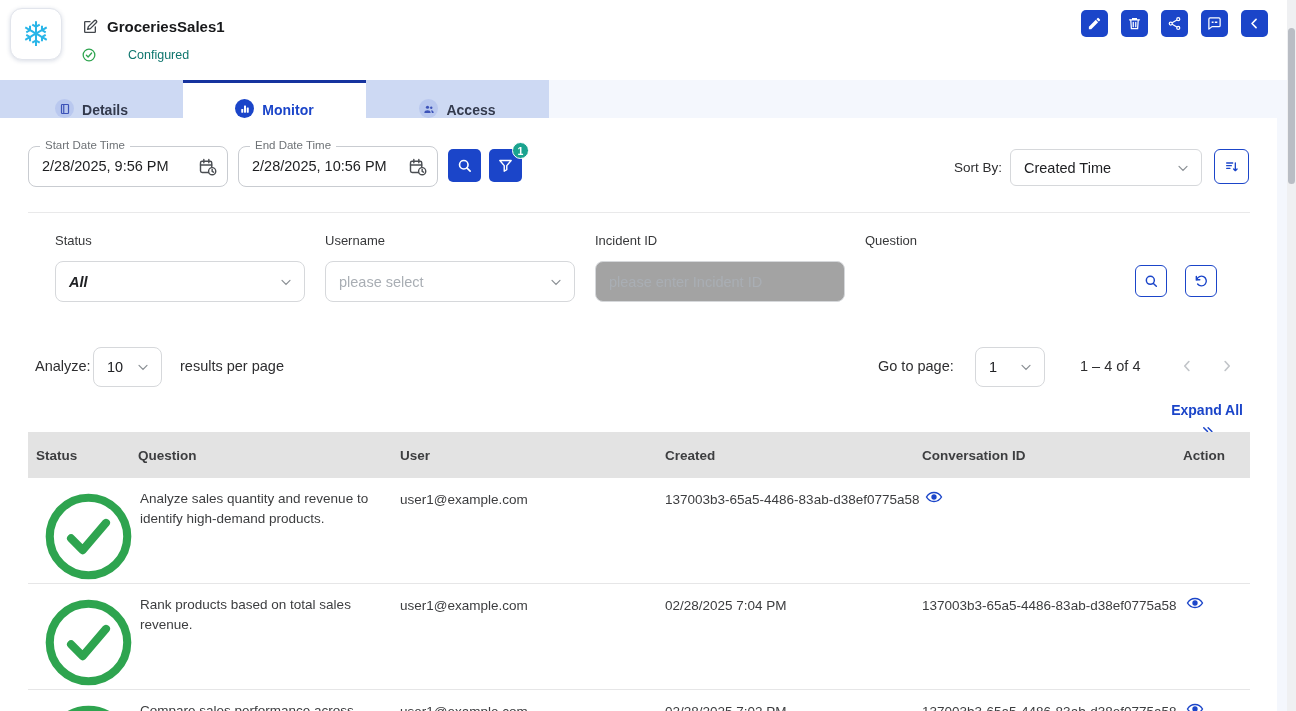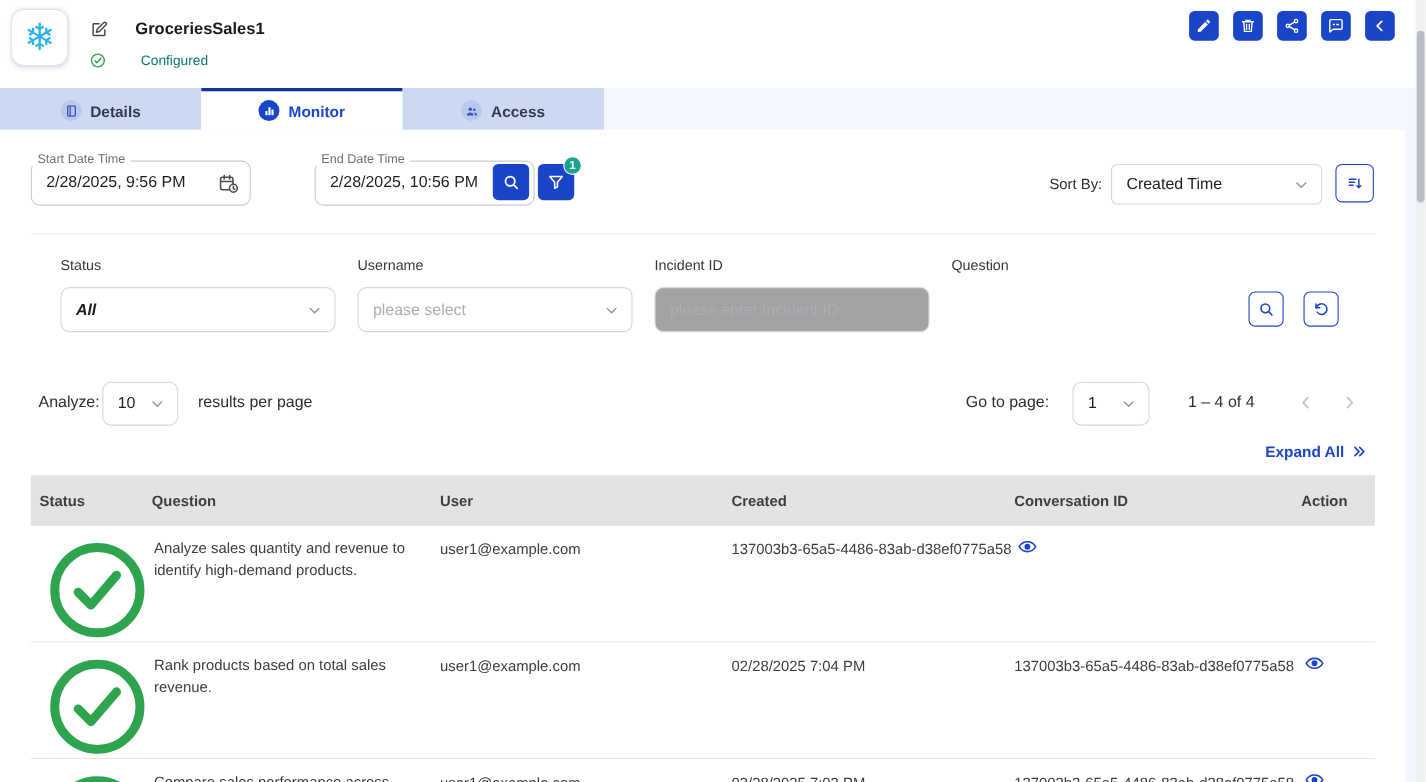--- a/index.html
+++ b/index.html
@@ -15,58 +15,58 @@
 
   
   .app-header { position:absolute; left:0; top:0; width:1287px; height:80px; background:#fff; }
   .logo-card {
     position:absolute; left:10px; top:8px; width:52px; height:52px;
     background:#fff; border:1px solid #e2e5ec; border-radius:12px;
     box-shadow:0 1px 4px rgba(40,60,110,.18);
     display:flex; align-items:center; justify-content:center;
   }
   .snowflake-glyph { font-size:34px; color:#29b5e8; line-height:1; }
-  .title-row { position:absolute; left:82px; top:18px; display:flex; align-items:center; gap:25px; }
+  .title-row { position:absolute; left:82px; top:18px; display:flex; align-items:center; gap:9px; }
   .title-edit-icon { width:16px; height:16px; color:#43474d; cursor:pointer; }
   .app-title { font-size:15px; font-weight:700; color:#17181a; }
   .status-row { position:absolute; left:82px; top:48px; display:flex; align-items:center; gap:6px; }
   .status-check { width:14px; height:14px; color:#2ea44f; }
   .status-text { font-size:12.5px; color:#0f766e;margin-left:26px; }
   .header-actions { position:absolute; top:10px; right:19px; display:flex; gap:13px; }
   .hbtn {
     width:27px; height:27px; border:none; border-radius:5px; background:#1b45c9;
     color:#fff; display:flex; align-items:center; justify-content:center; cursor:pointer;
   }
   .hbtn svg { width:15px; height:15px; }
 
   
   .tabs { position:absolute; left:0; top:80px; display:flex; height:38px; }
   .tab {
-    width:183px; display:flex; align-items:center; justify-content:center; gap:8px;
+    width:183px; display:flex; align-items:flex-end; justify-content:center; gap:8px;
     background:#cdd9f3; font-size:14px; font-weight:600; color:#333a4d; cursor:pointer;
     border-top:3px solid transparent;
   }
   .tab.active { background:#fff; color:#1b45c9; border-top-color:#16339e; }
   .tab-icon-circle {
     width:19px; height:19px; border-radius:50%; background:#b9c8ef;
     display:flex; align-items:center; justify-content:center; color:#3d53b8;
   }
   .tab.active .tab-icon-circle { background:#1b45c9; color:#fff; }
   .tab-icon-circle svg { width:12px; height:12px; }
 
   
   .content { position:absolute; left:0; top:118px; width:1277px; height:593px; background:#fff; }
 
   
   .date-field {
     position:absolute; width:200px; height:41px; background:#fff;
     border:1px solid #c9ccd1; border-radius:8px; cursor:pointer;
   }
   .date-field .flabel {
-    position:absolute; top:-8px; left:0; background:#fff; padding:0 5px;
+    position:absolute; top:-8px; left:11px; background:#fff; padding:0 5px;
     font-size:11.5px; color:#6e7276; white-space:nowrap;
   }
   .date-field .fvalue { line-height:39px; padding:0 36px 0 13px; font-size:14.5px; font-weight:500; color:#1d1e20; white-space:nowrap; }
   .date-field .ficon { position:absolute; right:9px; top:10px; width:20px; height:20px; color:#4a4d52; }
 
   .icon-btn-solid {
     position:absolute; width:33px; height:33px; border:none; border-radius:5px;
     background:#1b45c9; color:#fff; display:flex; align-items:center; justify-content:center; cursor:pointer;
   }
   .icon-btn-solid svg { width:17px; height:17px; }
@@ -98,21 +98,21 @@
   .text-input {
     position:absolute; top:143px; width:250px; height:41px; background:#a3a3a3;
     border:1px solid #d6d8db; border-radius:8px; padding:0 13px; font-size:14.5px;
     color:#202124; font-family:"Liberation Sans",sans-serif; outline:none;
   }
   .text-input::placeholder { color:#a9aeb4; }
 
   .pg-text { position:absolute; font-size:14.5px; font-weight:500; color:#2e2e30; }
   .pg-arrow { position:absolute; width:18px; height:18px; color:#c2c5c9; cursor:default; }
 
-  .expand-all { position:absolute; top:284px; right:34px; display:flex; align-items:center; gap:6px; cursor:pointer; color:#1b45c9; }
+  .expand-all { position:absolute; top:284px; right:34px; display:flex; align-items:center; gap:6px; cursor:pointer; color:#1b45c9;flex-direction:column; }
   .expand-all-label { font-size:14px; font-weight:700; }
   .expand-all svg { width:15px; height:15px; }
 
   
   .table { position:absolute; left:28px; top:314px; width:1222px; }
   .trow { display:grid; grid-template-columns:107px 265px 265px 257px 261px 67px; }
   .thead { background:#e3e3e3; height:46px; align-items:center; }
   .th { font-size:13.5px; font-weight:700; color:#3d3e40; }
   .th.c1 { padding-left:8px; }
   .th.c2 { padding-left:3px; }
@@ -240,21 +240,21 @@
     <span class="ficon">
       <svg viewBox="0 0 24 24" fill="none" stroke="currentColor" stroke-width="1.7" stroke-linecap="round">
         <rect x="3" y="5" width="13.5" height="13.5" rx="2"></rect>
           <path d="M7 3v4M13 3v4M3 9.5h13.5"></path>
         <circle cx="17" cy="17" r="4.3" fill="#ffffff"></circle>
           <path d="M17 14.8v2.4l1.6 1"></path>
       </svg>
     </span>
   </div>
 
-  <div class="date-field" style="left:238px; top:28px;margin-left:48px;">
+  <div class="date-field" style="left:238px; top:28px;">
     <span class="flabel">End Date Time</span>
     <div class="fvalue">2/28/2025, 10:56 PM</div>
     <span class="ficon">
       <svg viewBox="0 0 24 24" fill="none" stroke="currentColor" stroke-width="1.7" stroke-linecap="round">
         <rect x="3" y="5" width="13.5" height="13.5" rx="2"></rect>
           <path d="M7 3v4M13 3v4M3 9.5h13.5"></path>
         <circle cx="17" cy="17" r="4.3" fill="#ffffff"></circle>
           <path d="M17 14.8v2.4l1.6 1"></path>
       </svg>
     </span>

